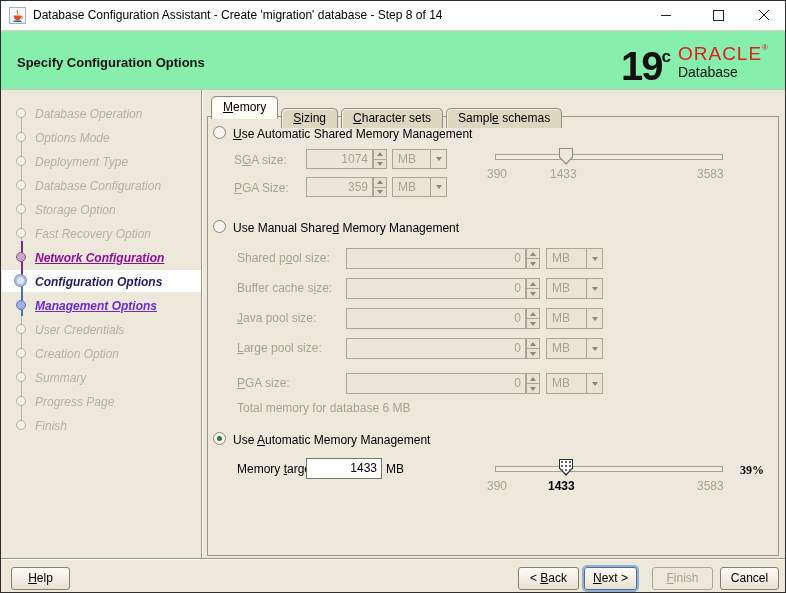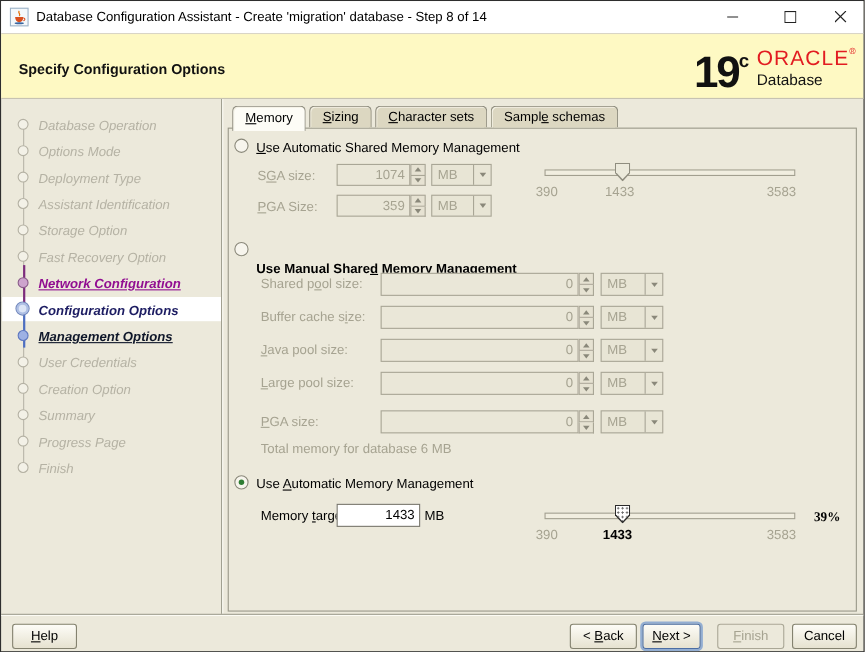--- a/index.html
+++ b/index.html
@@ -9,23 +9,23 @@
     background:#ece9db;border:1px solid #2e2e2e;box-sizing:border-box;
     overflow:hidden;
   }
   
   .titlebar{position:absolute;left:0;top:0;width:100%;height:30px;background:#fff;border-bottom:1px solid #d9d5c6;box-sizing:border-box;}
   .titlebar .appicon{position:absolute;left:8px;top:6px;width:17px;height:17px;border:1px solid #9db3c8;background:#f4f8fb;box-sizing:border-box;}
   .titlebar .title{position:absolute;left:32px;top:0;line-height:29px;font-size:12px;color:#000;white-space:nowrap;}
   .winbtn{position:absolute;top:0;width:38px;height:29px;display:flex;align-items:center;justify-content:center;}
   .winbtn svg{display:block;}
   
-  .header{position:absolute;left:0;top:30px;width:100%;height:59px;background:#fef9c3;border-bottom:1px solid #c7c3b2;box-sizing:border-box;}
+  .header{position:absolute;left:0;top:30px;width:100%;height:59px;background:#86efac;border-bottom:1px solid #c7c3b2;box-sizing:border-box;}
   .header .htitle{position:absolute;left:16px;top:24px;font-size:13px;font-weight:bold;color:#111;}
-  .logo{position:absolute;right:6px;top:7px;height:46px;display:flex;align-items:center;}
+  .logo{position:absolute;right:16px;top:7px;height:46px;display:flex;align-items:center;}
   .logo .big{font-size:40px;font-weight:bold;color:#111;letter-spacing:-2px;line-height:44px;}
   .logo .sup{font-size:17px;font-weight:bold;color:#111;vertical-align:18px;letter-spacing:0;}
   .logo .stack{margin-left:7px;display:flex;flex-direction:column;line-height:1;}
   .logo .brand{font-size:19px;font-weight:normal;color:#e21c21;letter-spacing:1px;}
   .logo .rmark{font-size:8px;color:#e21c21;vertical-align:10px;}
   .logo .product{font-size:14px;color:#111;margin-top:2px;}
   
   .sidebar-divider{position:absolute;left:200px;top:89px;width:1px;height:468px;background:#9a9889;}
   .sidebar-divider-hl{position:absolute;left:201px;top:89px;width:1px;height:468px;background:#fbfaf3;}
   .current-band{position:absolute;left:1px;top:269px;width:199px;height:22px;background:#fff;}
@@ -34,25 +34,25 @@
   .connector.blue{background:#4d6fc2;width:2px;left:19.5px;}
   .step{position:absolute;left:0;height:20px;width:200px;font-style:italic;}
   .step .bullet{position:absolute;left:15px;top:4px;width:10px;height:10px;border-radius:50%;box-sizing:border-box;border:1px solid #b4b1a3;background:#f3f1e7;}
   .step.visited .bullet{border-color:#8a5b8a;background:#cda4cd;}
   .step.current .bullet{left:13px;top:2px;width:13px;height:13px;border:1px solid #7288bd;background:#dce5f6;box-shadow:inset 0 0 0 2px #aebfe4;}
   .step.next .bullet{border-color:#5d77c0;background:#9db1e4;}
   .step .slabel{position:absolute;left:34px;top:0;line-height:20px;white-space:nowrap;}
   .step.pending .slabel{color:#b5b2a4;}
   .step.visited .slabel{color:#910d91;text-decoration:underline;font-weight:bold;}
   .step.current .slabel{color:#1c1c62;font-weight:bold;}
-  .step.next .slabel{color:#0f172a;text-decoration:underline;font-weight:bold;}
+  .step.next .slabel{color:#6d28d9;text-decoration:underline;font-weight:bold;}
   
   .panel{position:absolute;left:206px;top:115px;width:572px;height:440px;border:1px solid #9a9889;box-sizing:border-box;background:#ece9db;}
   .tabs{position:absolute;left:210px;top:95px;display:flex;z-index:3;}
-  .tab{height:19px;margin-top:0;margin-right:3px;padding:0 11px;line-height:19px;
+  .tab{height:19px;margin-top:12px;margin-right:3px;padding:0 11px;line-height:19px;
        background:#dcd7c1;border:1px solid #8f8d7f;border-bottom:none;border-radius:5px 5px 0 0;
        box-shadow:inset 1px 1px 0 #f3f0e4;white-space:nowrap;}
   .tab.selected{height:22px;margin-top:0;line-height:21px;background:#fdfcf6;position:relative;z-index:4;}
   
   .lbl{position:absolute;white-space:nowrap;}
   .dis{color:#a6a391;}
   .radio{position:absolute;width:13px;height:13px;border-radius:50%;border:1px solid #8a887a;background:#f7f5ed;box-sizing:border-box;}
   .radio .dot{position:absolute;left:3px;top:3px;width:5px;height:5px;border-radius:50%;background:#2e7d33;display:none;}
   .radio.on .dot{display:block;}
   .field{position:absolute;height:20px;border:1px solid #a9a696;background:#eae7d8;box-sizing:border-box;
@@ -139,21 +139,21 @@
   <div class="step pending" style="top:127px;">
     <span class="bullet"></span>
       <span class="slabel">Options Mode</span>
     </div>
   <div class="step pending" style="top:151px;">
     <span class="bullet"></span>
       <span class="slabel">Deployment Type</span>
     </div>
   <div class="step pending" style="top:175px;">
     <span class="bullet"></span>
-      <span class="slabel">Assistant Identification</span>
+      <span class="slabel">Database Configuration</span>
     </div>
   <div class="step pending" style="top:199px;">
     <span class="bullet"></span>
       <span class="slabel">Storage Option</span>
     </div>
   <div class="step pending" style="top:223px;">
     <span class="bullet"></span>
       <span class="slabel">Fast Recovery Option</span>
     </div>
   <div class="step visited" style="top:247px;">
@@ -239,21 +239,21 @@
       </span>
   </span>
   <div class="combo" style="left:391px;top:176px;width:55px;">
     <span class="cval">MB</span>
     <span class="cbtn">
         <span class="tri-dn"></span>
       </span>
   </div>
 
   <span class="radio" style="left:212px;top:219px;"></span>
-  <span class="lbl" style="left:232px;top:236px;font-weight:bold;">Use Manual Share<u>d</u> Memory Management</span>
+  <span class="lbl" style="left:232px;top:220px;">Use Manual Share<u>d</u> Memory Management</span>
 
   <span class="lbl dis" style="left:236px;top:250px;">Shared p<u>o</u>ol size:</span>
   <div class="field" style="left:345px;top:247px;width:180px;height:21px;">0</div>
   <span class="spin" style="left:525px;top:247px;height:21px;">
     <span class="sb">
         <span class="tri-up"></span>
       </span>
     <span class="sb">
         <span class="tri-dn"></span>
       </span>

